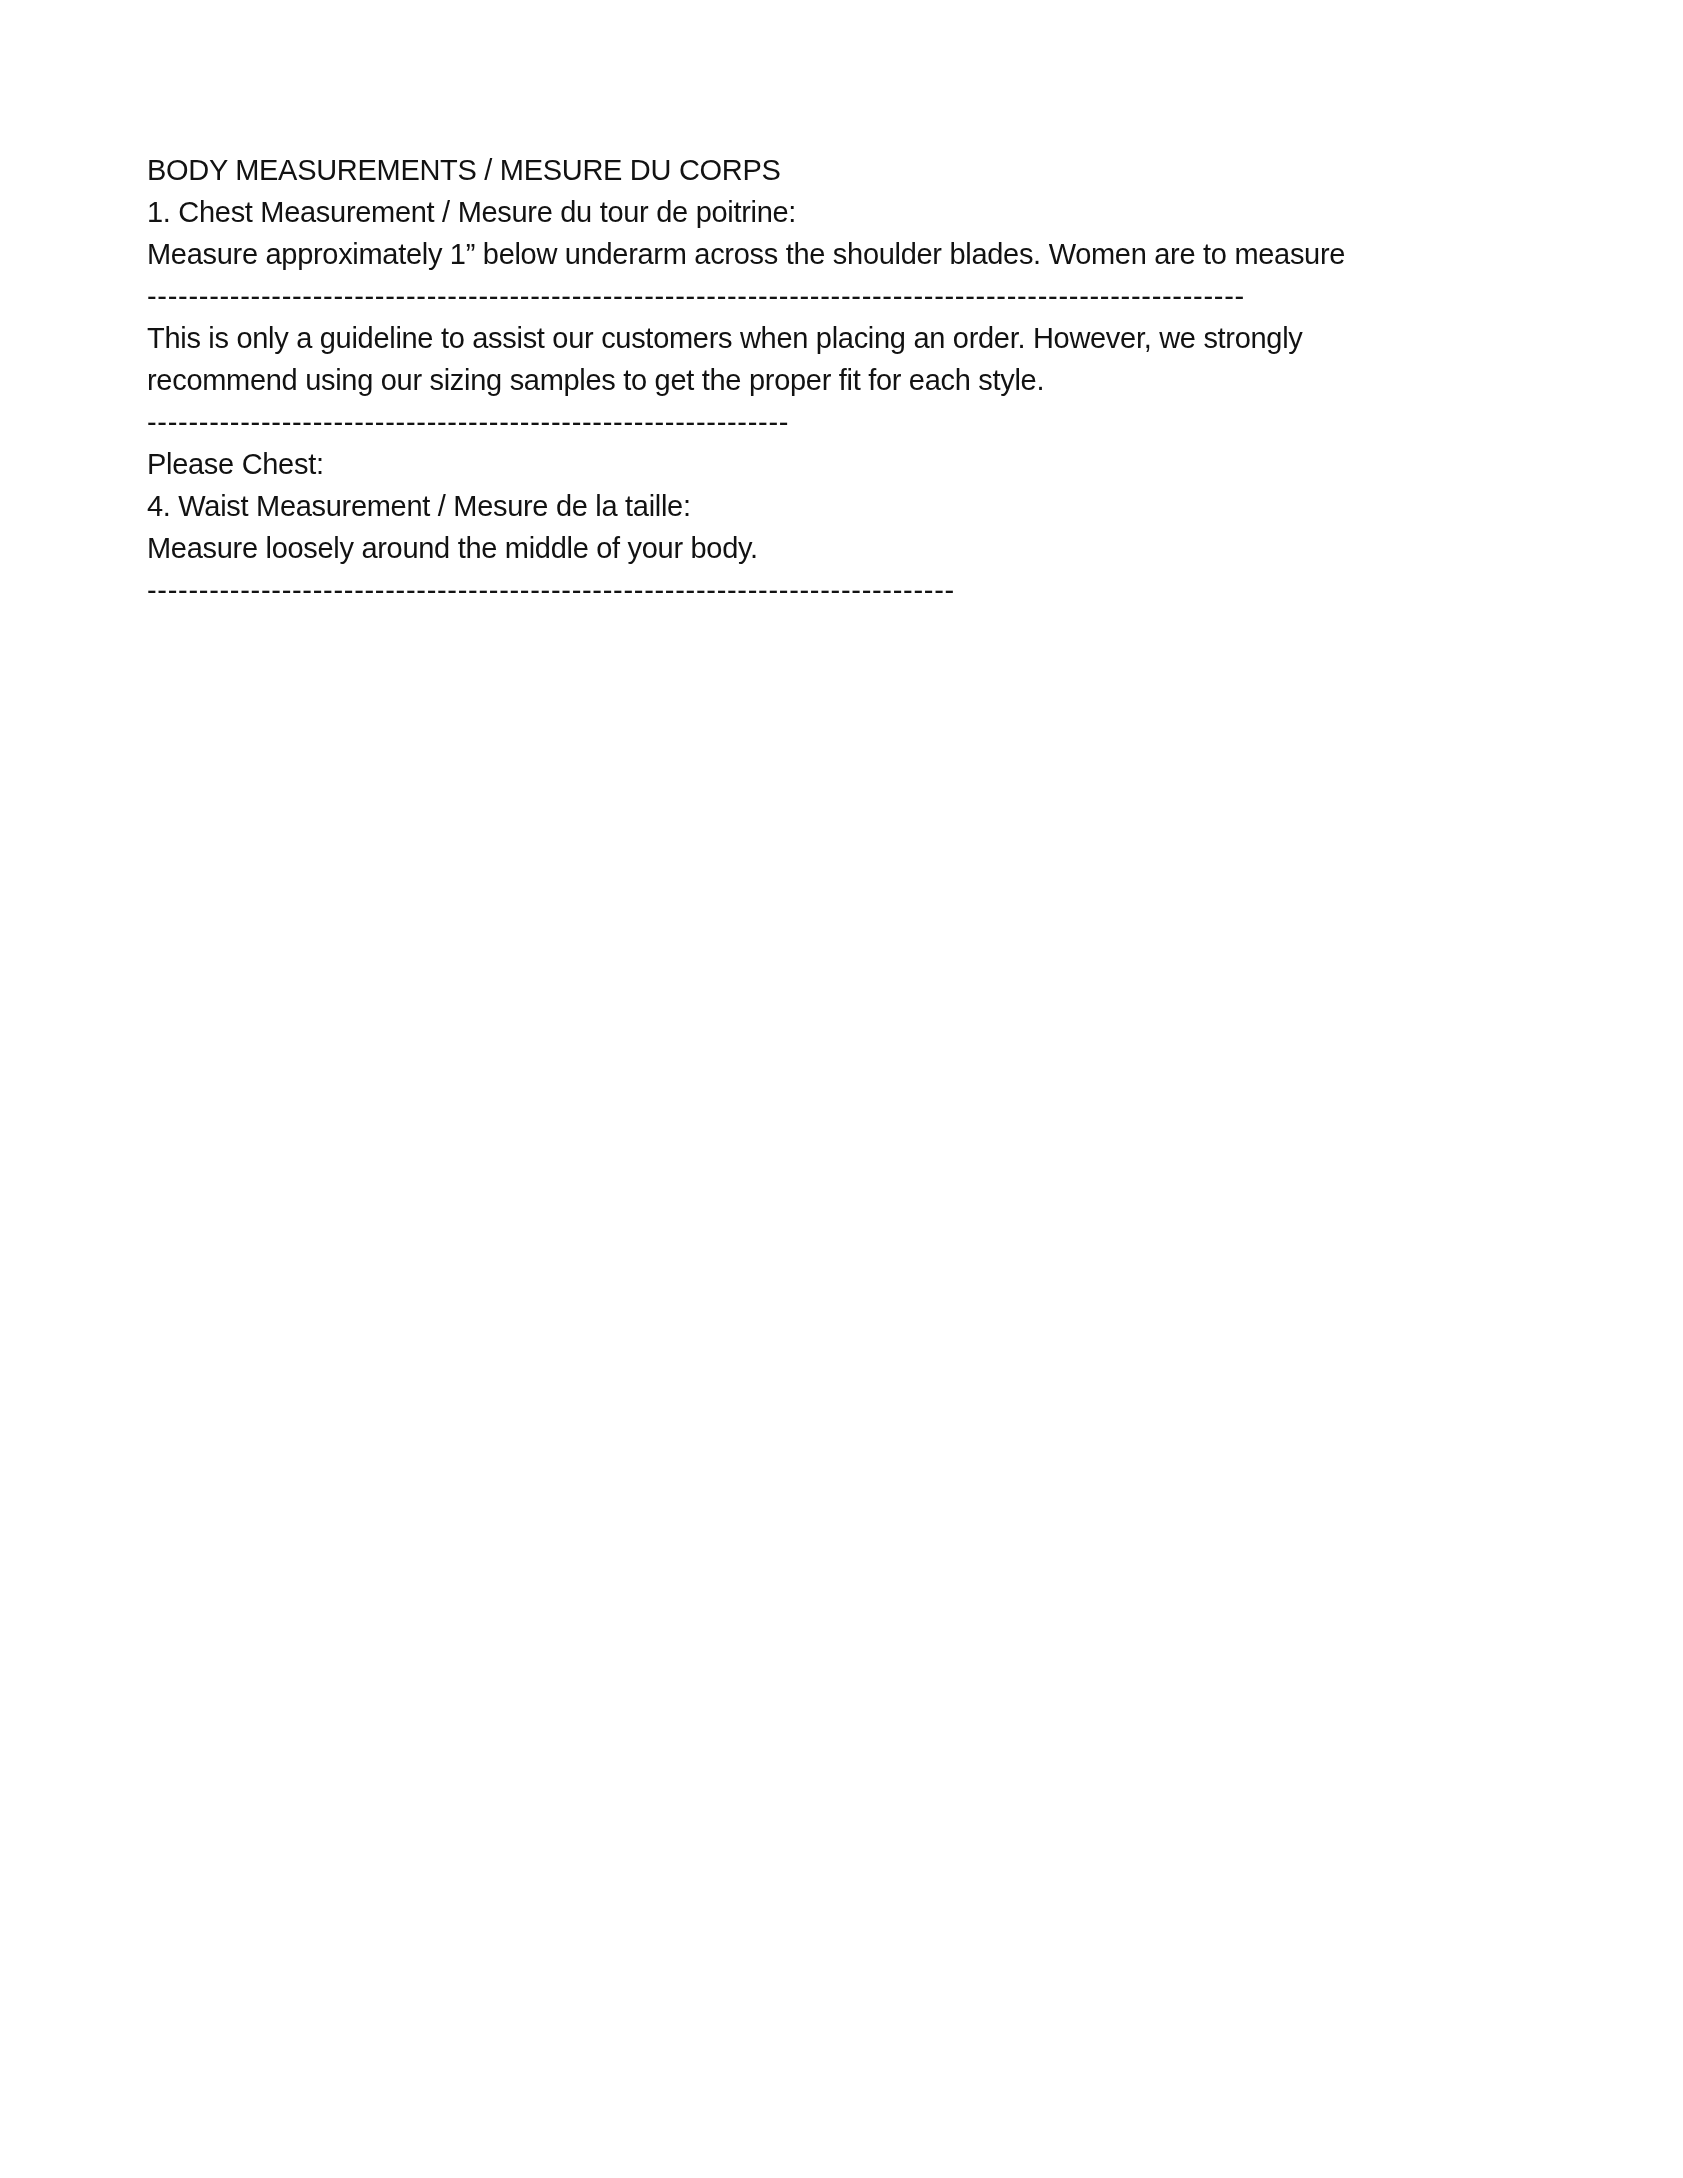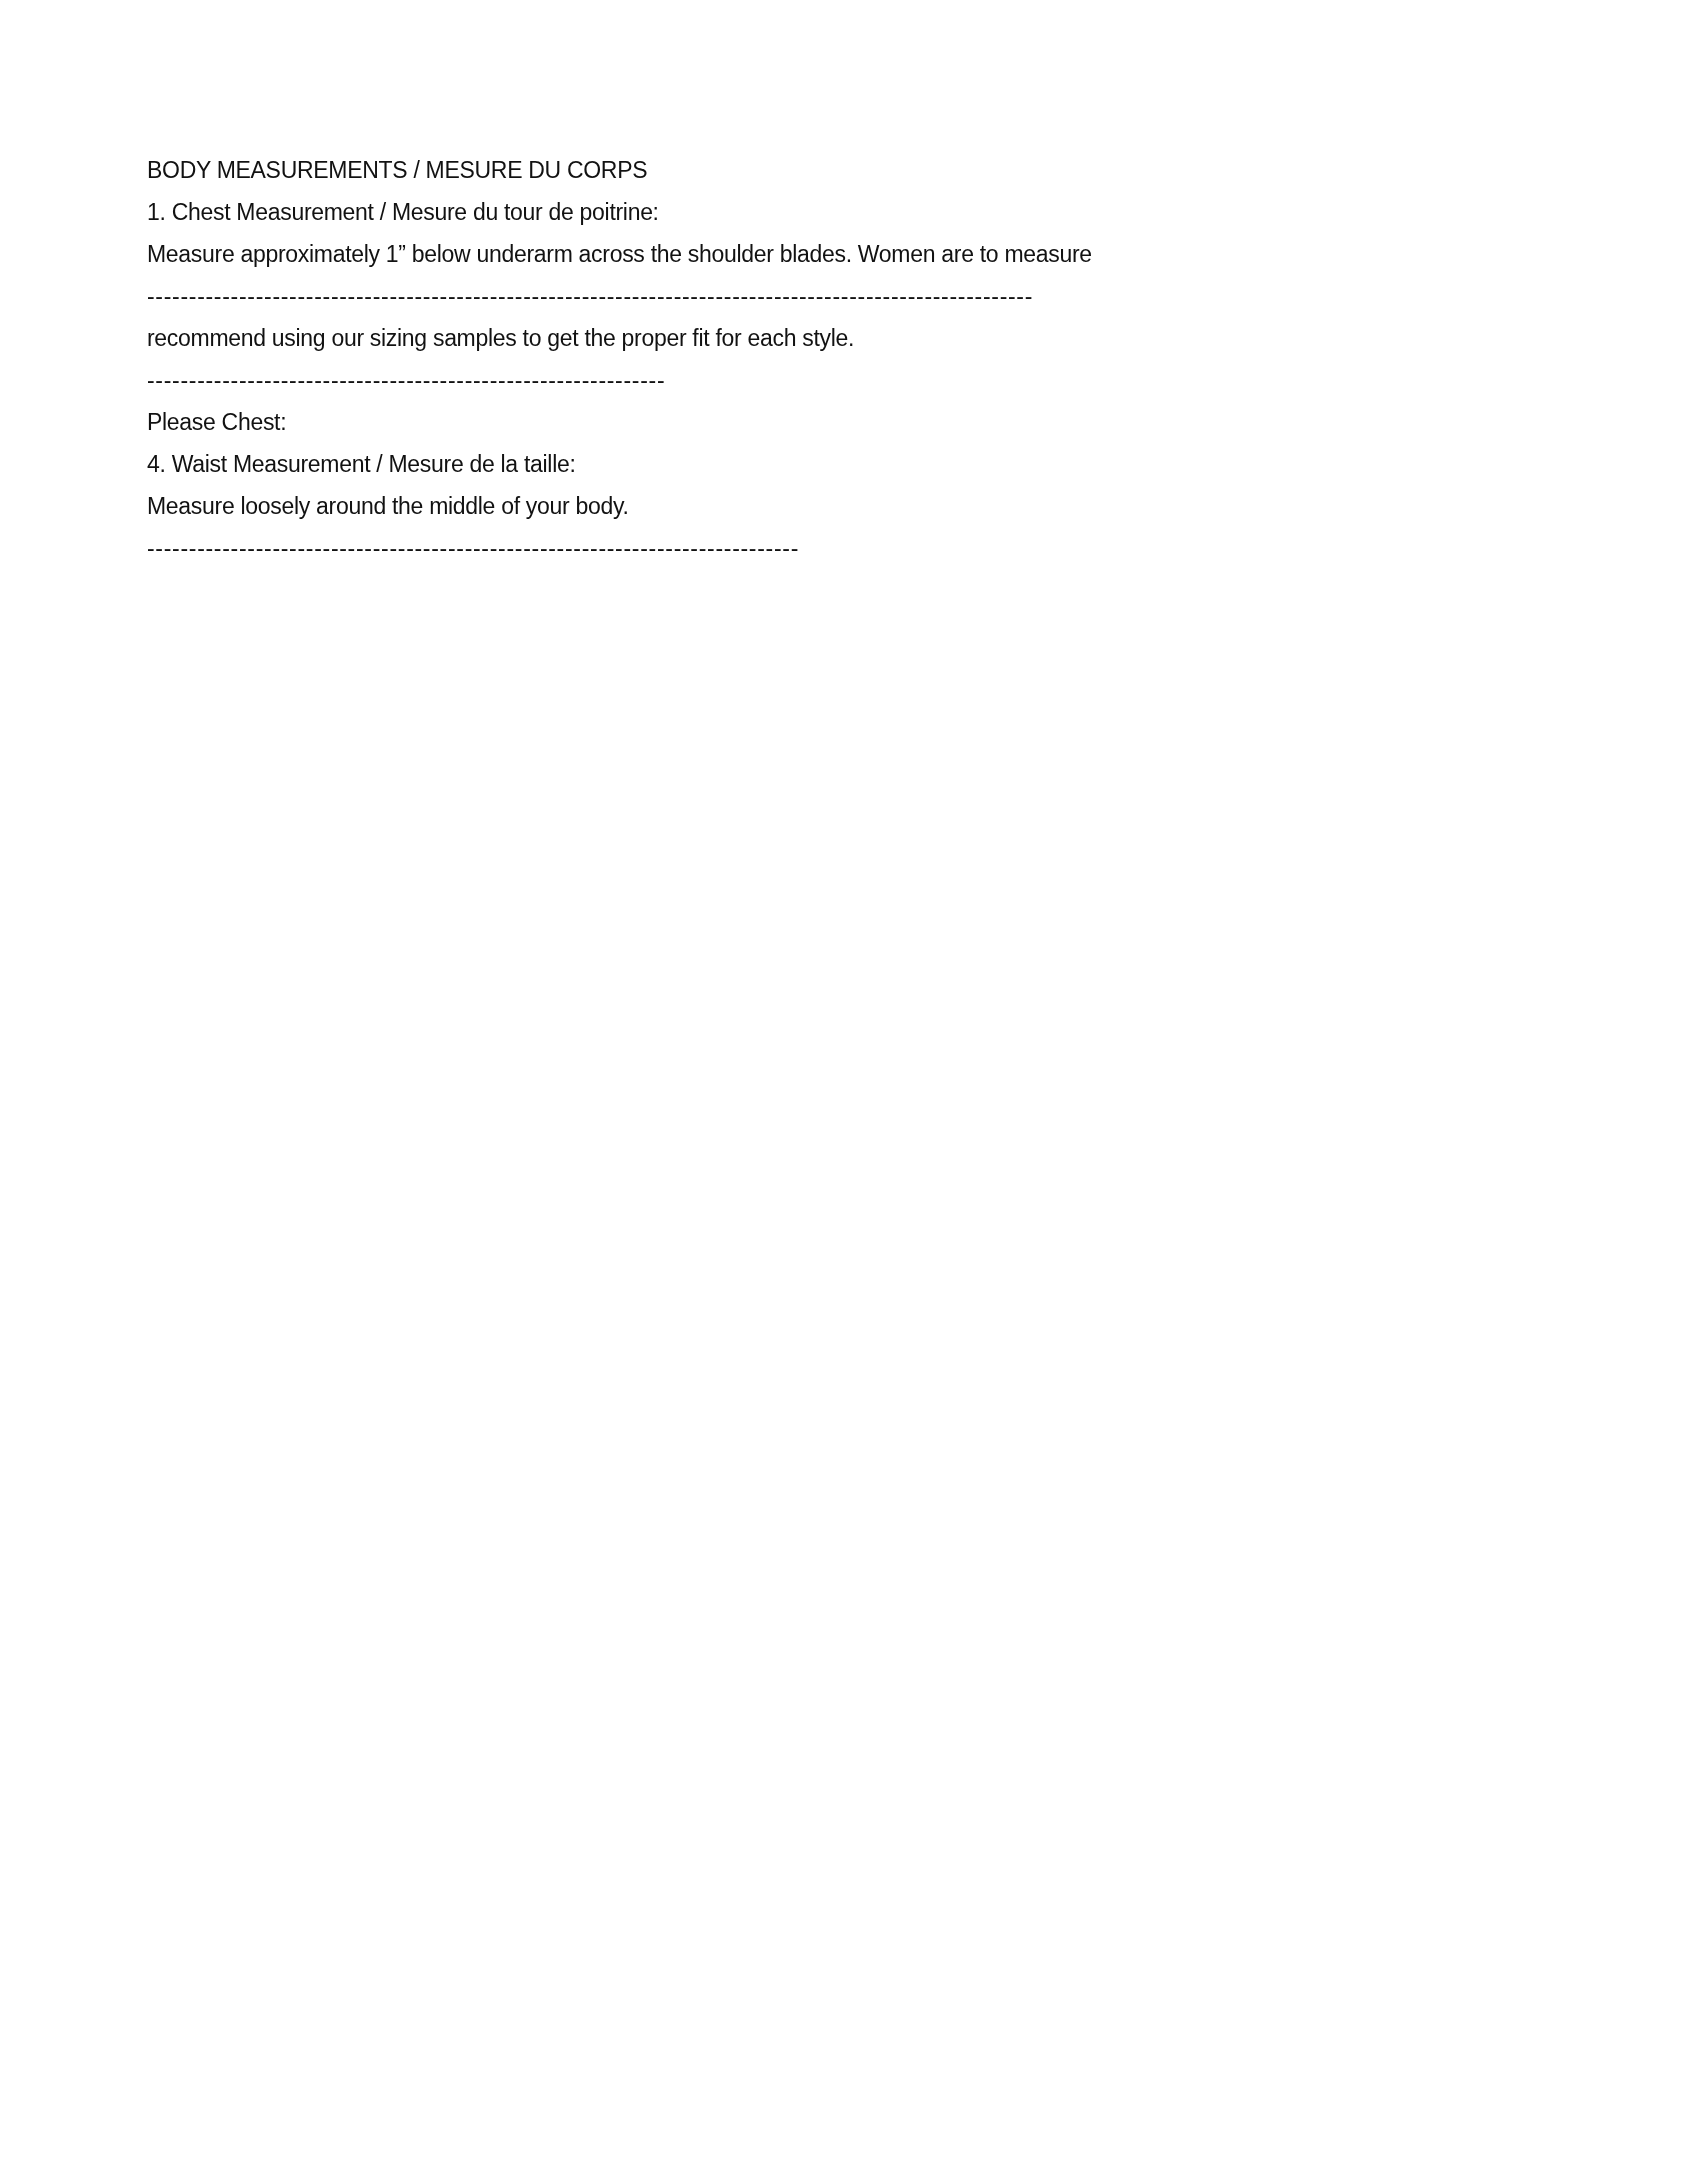--- a/index.html
+++ b/index.html
@@ -17,41 +17,42 @@
   }
   .content {
     position: absolute;
     left: 147px;
     top: 149px;
     width: 1247px;
   }
   .line {
     margin: 0;
     padding: 0;
-    font-size: 23px;
+    font-size: 29px;
     line-height: 42px;
     letter-spacing: -0.3px;
     color: #121212;
     white-space: nowrap;
     font-weight: 400;
   }
   .divider {
     letter-spacing: 0.7px;
     overflow: hidden;
   }
 </style>
 </head>
 <body>
 
 <div class="page">
   <div class="content">
     <p class="line">BODY MEASUREMENTS / MESURE DU CORPS</p>
     <p class="line">1. Chest Measurement / Mesure du tour de poitrine:</p>
     <p class="line">Measure approximately 1” below underarm across the shoulder blades. Women are to measure</p>
     <p class="line divider">----------------------------------------------------------------------------------------------------------</p>
+    <p class="line">This is only a guideline to assist our customers when placing an order. However, we strongly</p>
     <p class="line">recommend using our sizing samples to get the proper fit for each style.</p>
     <p class="line divider">--------------------------------------------------------------</p>
     <p class="line">Please Chest:</p>
     <p class="line">4. Waist Measurement / Mesure de la taille:</p>
     <p class="line">Measure loosely around the middle of your body.</p>
     <p class="line divider">------------------------------------------------------------------------------</p>
   </div>
 </div>
 
 

